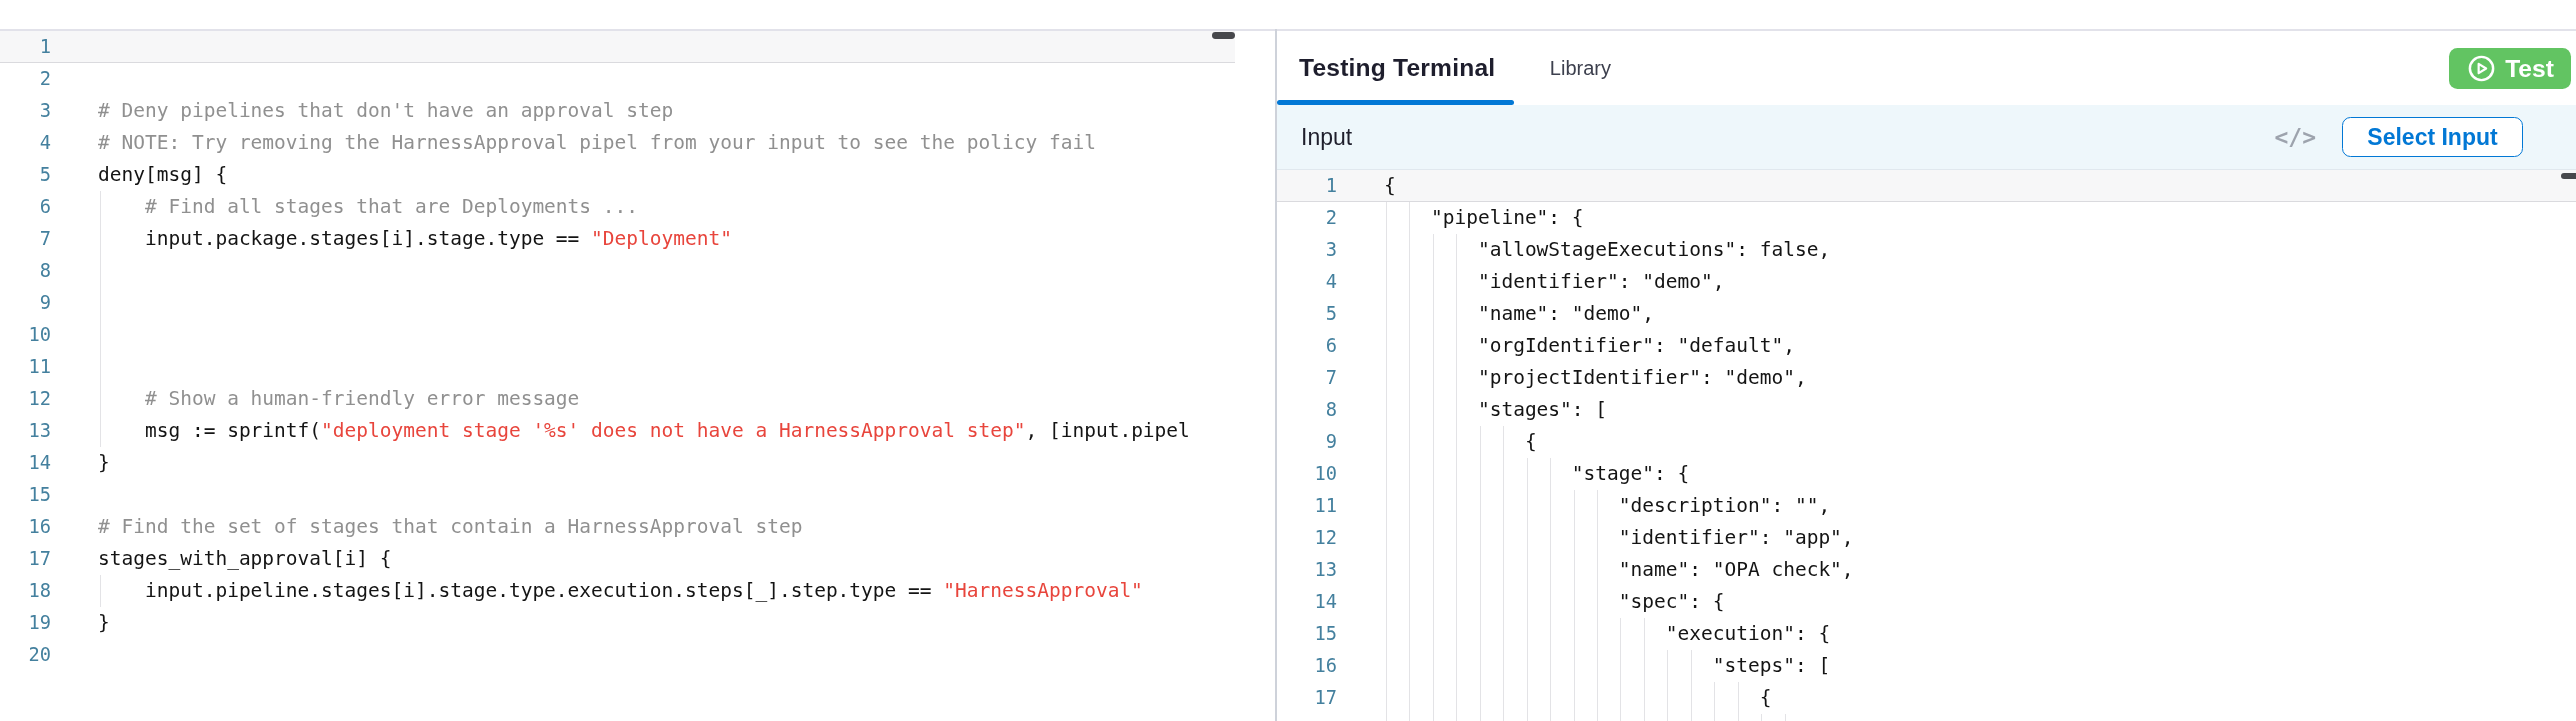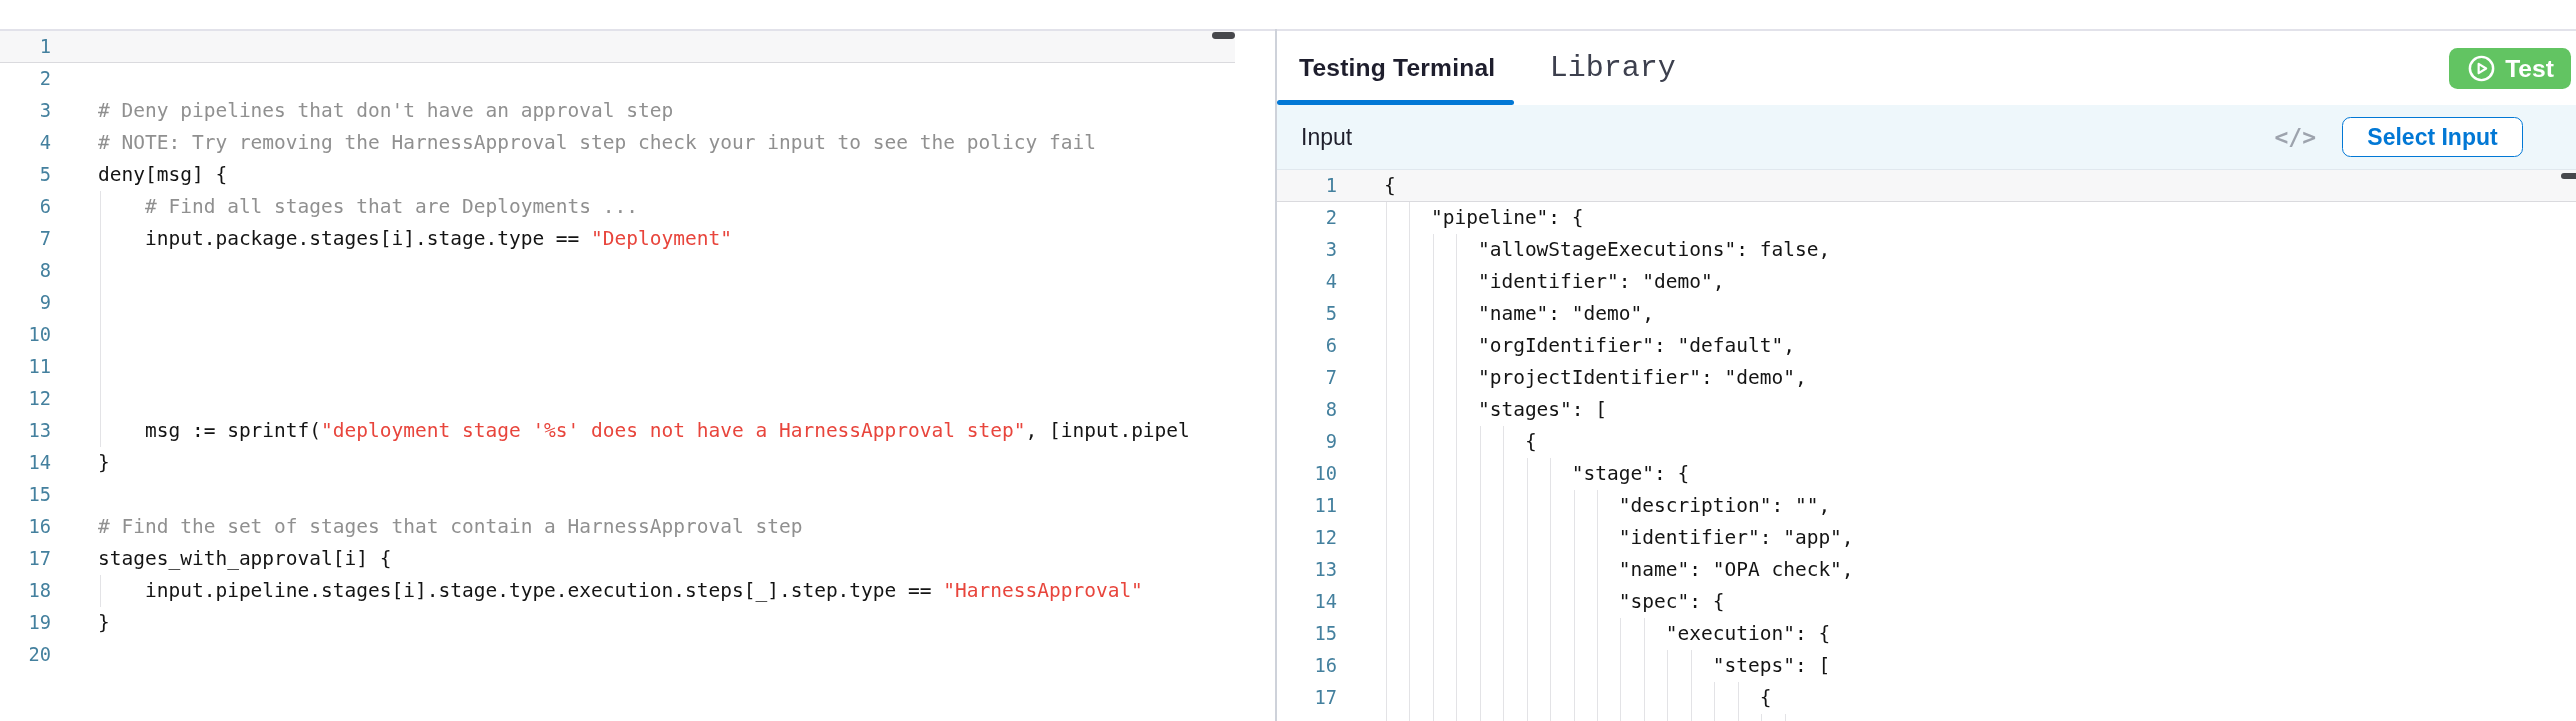--- a/index.html
+++ b/index.html
@@ -34,21 +34,21 @@
   
   .divider{position:absolute;left:1275px;top:29px;width:1.7px;height:693px;background:var(--divider);}
 
   
   .right-panel{position:absolute;left:1277px;top:31px;width:1299px;height:691px;background:#fff;}
   .tabbar{position:relative;height:74px;display:flex;align-items:center;border-radius:25px;}
   .tab{position:relative;height:74px;display:flex;align-items:center;cursor:pointer;}
   .tab-testing{padding-left:22px;padding-right:18.7px;}
   .tab-testing .tablabel{font-size:24.6px;font-weight:bold;color:var(--tabtext);letter-spacing:0.2px;}
   .tab-library{margin-left:29px;padding:0 6.8px;}
-  .tab-library .tablabel{font-size:30px;font-weight:400;color:var(--tabinactive);font-family:Liberation Mono, monospace;}
+  .tab-library .tablabel{font-size:20px;font-weight:400;color:var(--tabinactive);}
   .tab.active::after{content:"";position:absolute;left:0;right:0;bottom:0;height:5.1px;
       background:var(--accent);border-radius:2.5px;}
   .test-btn{position:absolute;right:5.1px;top:17px;height:41px;min-width:121px;
       background:var(--green);border:none;border-radius:8.5px;color:#fff;
       display:flex;align-items:center;gap:8.5px;padding:0 17px;cursor:pointer;
       font-family:"Liberation Sans",sans-serif;font-size:24.6px;font-weight:bold;}
   .input-bar{position:relative;height:65px;background:var(--inputbar);
       border-bottom:1.7px solid #e0e8ee;display:flex;align-items:center;}
   .input-label{margin-left:24px;font-size:23px;font-weight:500;color:#1f1f2c;}
   .code-icon{position:absolute;right:260px;top:50%;transform:translateY(-50%);
@@ -80,21 +80,21 @@
         <div class="row">
           <span class="ln">2</span>
           <span class="codecell"></span>
         </div>
         <div class="row">
           <span class="ln">3</span>
           <span class="codecell"><span class="tok-comment"># Deny pipelines that don't have an approval step</span></span>
         </div>
         <div class="row">
           <span class="ln">4</span>
-          <span class="codecell"><span class="tok-comment"># NOTE: Try removing the HarnessApproval step check your input to see the policy fail</span></span>
+          <span class="codecell"><span class="tok-comment"># NOTE: Try removing the HarnessApproval pipel from your input to see the policy fail</span></span>
         </div>
         <div class="row">
           <span class="ln">5</span>
           <span class="codecell"><span class="tok-code">deny[msg] {</span></span>
         </div>
         <div class="row">
           <span class="ln">6</span>
           <span class="codecell"><i class="g" style="left: calc(0ch + 1.7px);"></i><span class="tok-comment">    # Find all stages that are Deployments ...</span></span>
         </div>
         <div class="row">
@@ -112,21 +112,21 @@
         <div class="row">
           <span class="ln">10</span>
           <span class="codecell"><i class="g" style="left: calc(0ch + 1.7px);"></i></span>
         </div>
         <div class="row">
           <span class="ln">11</span>
           <span class="codecell"><i class="g" style="left: calc(0ch + 1.7px);"></i></span>
         </div>
         <div class="row">
           <span class="ln">12</span>
-          <span class="codecell"><i class="g" style="left: calc(0ch + 1.7px);"></i></span>
+          <span class="codecell"><i class="g" style="left: calc(0ch + 1.7px);"></i><span class="tok-comment">    # Show a human-friendly error message</span></span>
         </div>
         <div class="row">
           <span class="ln">13</span>
           <span class="codecell"><i class="g" style="left: calc(0ch + 1.7px);"></i><span class="tok-code">    msg := sprintf(</span><span class="tok-string">"deployment stage '%s' does not have a HarnessApproval step"</span><span class="tok-code">, [input.pipel</span></span>
         </div>
         <div class="row">
           <span class="ln">14</span>
           <span class="codecell"><span class="tok-code">}</span></span>
         </div>
         <div class="row">

